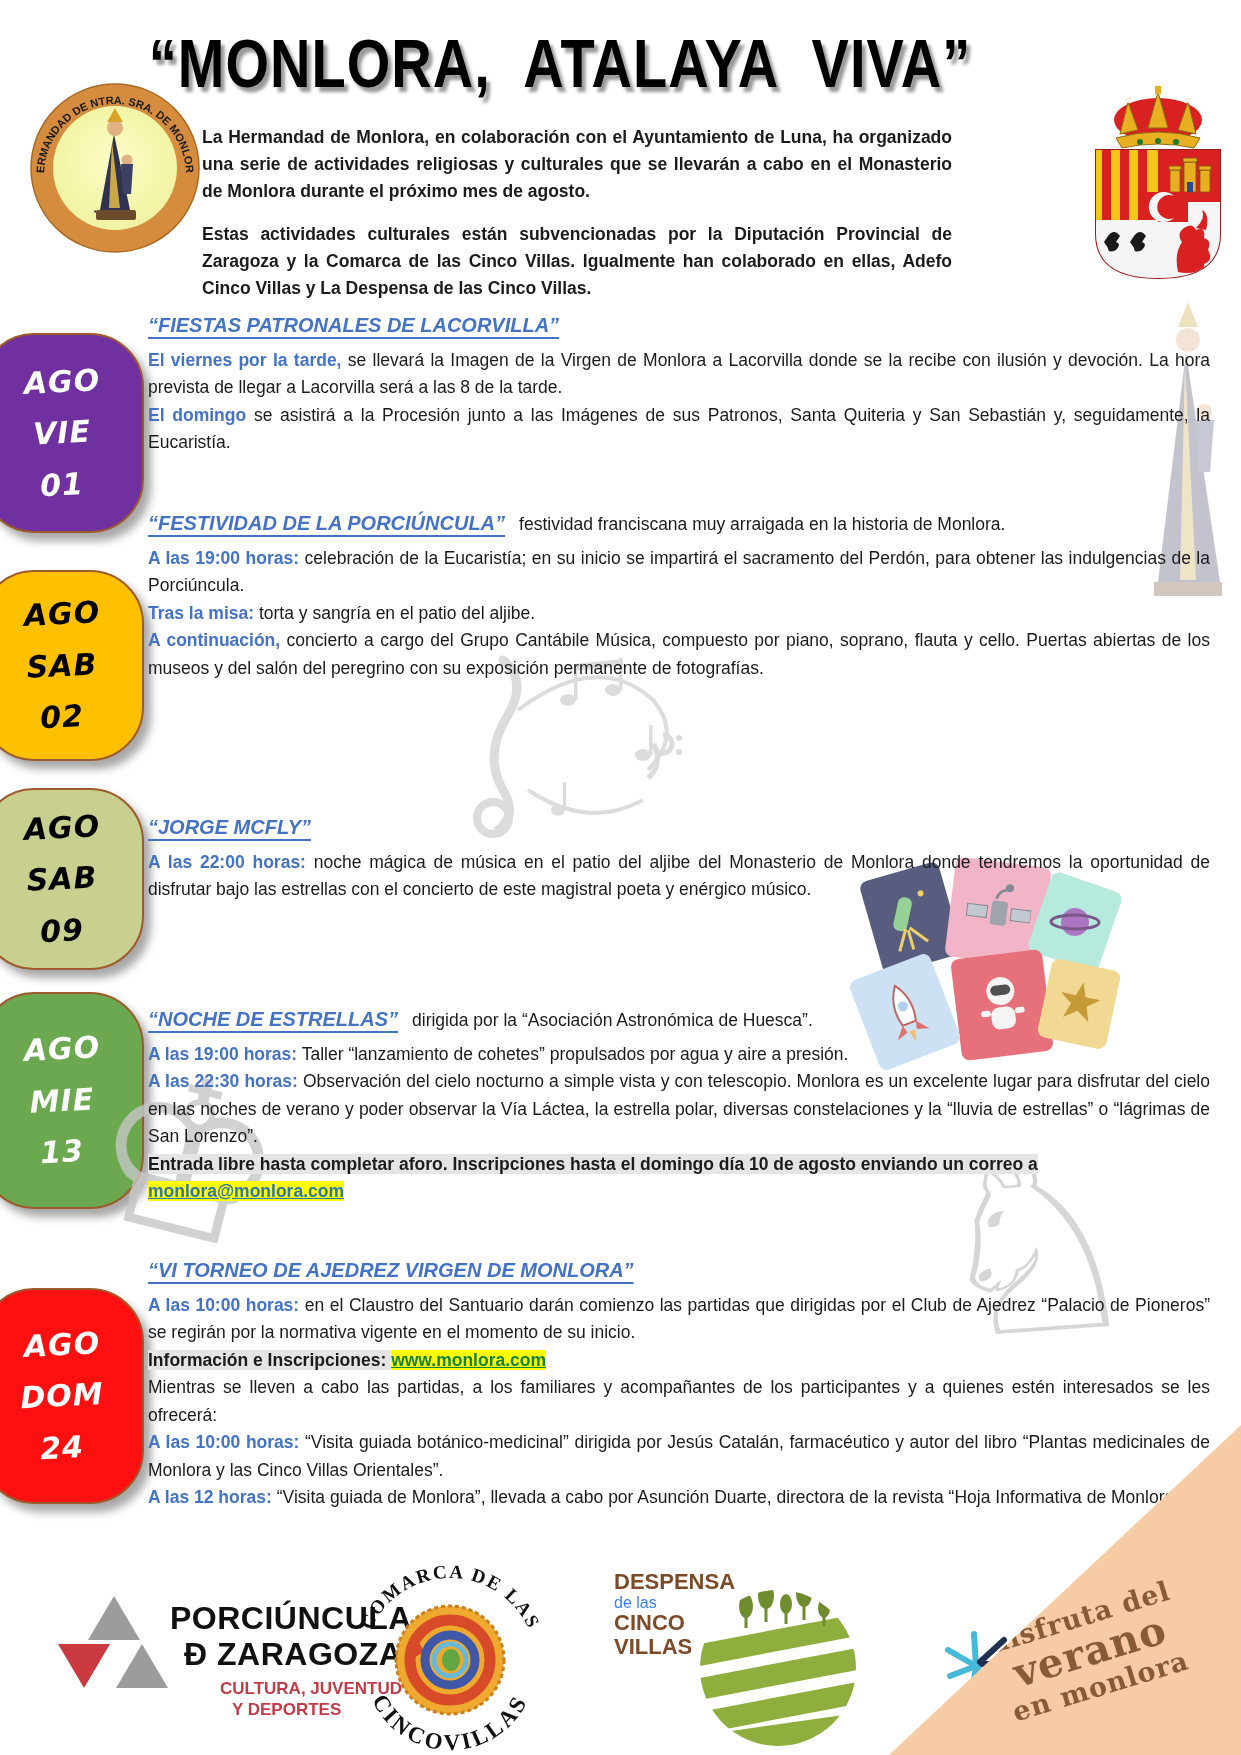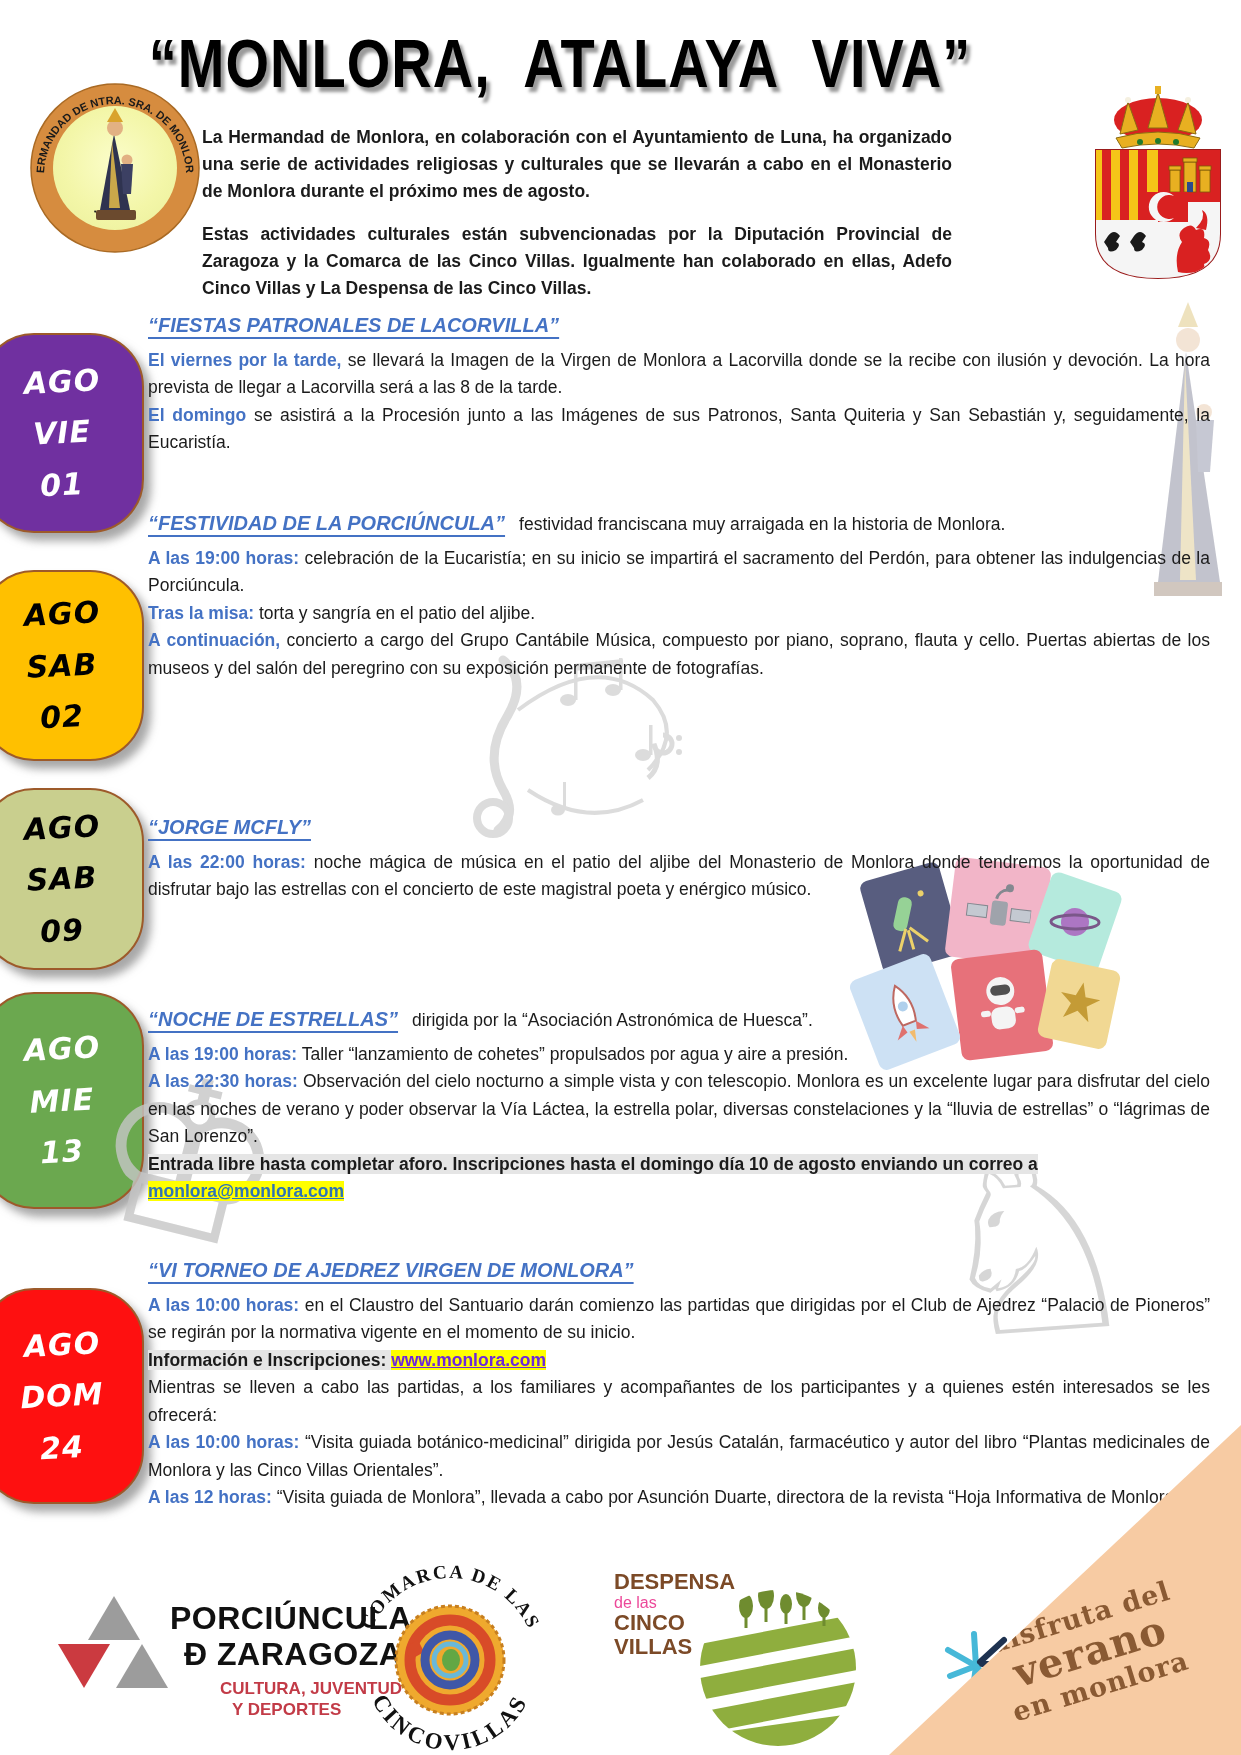--- a/index.html
+++ b/index.html
@@ -40,21 +40,21 @@
   .ev-5{top:1257px;}
   .ev-title{color:#4472C4;font-weight:bold;font-style:italic;font-size:20px;
     text-decoration:underline;text-decoration-thickness:2px;text-underline-offset:5px;}
   .ev-title-rest{color:#1b1b1b;font-weight:normal;font-style:normal;font-size:17.5px;
     text-decoration:none;margin-left:14px;}
   .event p{margin:0;}
   .event .head-line{margin-bottom:6px;text-align:left;}
   .lead{color:#4472C4;font-weight:bold;}
   .hl{background:#e5e5e5;font-weight:bold;}
   .link-blue{color:#2E74B5;text-decoration:underline;background:#FFFF00;font-weight:bold;cursor:pointer;}
-  .link-dark{color:#6d28d9;text-decoration:underline;background:#FFFF00;font-weight:bold;cursor:pointer;}
+  .link-dark{color:#15803d;text-decoration:underline;background:#FFFF00;font-weight:bold;cursor:pointer;}
 
   
   .wm{position:absolute;pointer-events:none;}
   .wm-virgin{top:292px;left:1138px;opacity:.3;}
   .wm-music{top:640px;left:408px;opacity:.6;}
   .wm-king{top:1052px;left:92px;font-size:215px;line-height:1;color:#c6c6c6;
     transform:rotate(14deg);opacity:.8;font-family:"DejaVu Sans",sans-serif;}
   .wm-knight{top:1128px;left:928px;font-size:240px;line-height:1;color:#c9c9c9;
     transform:rotate(-4deg);opacity:.75;font-family:"DejaVu Sans",sans-serif;}
   .wm-astro{top:868px;left:852px;width:270px;height:215px;opacity:.82;}
@@ -73,21 +73,21 @@
   .tri-down{left:0;top:48px;border-left:26px solid transparent;border-right:26px solid transparent;border-top:44px solid #cb3a40;}
   .tri-up2{left:58px;top:48px;border-left:26px solid transparent;border-right:26px solid transparent;border-bottom:44px solid #9c9c9c;}
   .dpz-name{position:absolute;left:170px;top:1601px;font-size:32px;font-weight:bold;line-height:1.12;color:#111;letter-spacing:.5px;}
   .dpz-name div:nth-child(2){margin-left:14px;}
   .dpz-sub{position:absolute;left:220px;top:1678px;font-size:17px;font-weight:bold;color:#c23b47;line-height:1.25;}
   .dpz-sub div:nth-child(2){margin-left:12px;}
 
   .comarca{position:absolute;left:348px;top:1556px;}
   .despensa-text{position:absolute;left:614px;top:1570px;line-height:1.08;font-weight:bold;}
   .despensa-text .brown{color:#7c4a27;font-size:22px;}
-  .despensa-text .green{color:#ec4899;font-size:16px;font-weight:normal;}
+  .despensa-text .green{color:#3b82f6;font-size:16px;font-weight:normal;}
   .despensa-gfx{position:absolute;left:688px;top:1580px;}
   .adefo{position:absolute;left:938px;top:1618px;}
   .adefo-burst{position:absolute;left:0;top:8px;}
   .adefo-name{position:absolute;left:80px;top:0;font-size:44px;color:#203a5c;letter-spacing:3px;font-weight:normal;}
   .adefo-sub{position:absolute;left:86px;top:52px;font-size:12px;letter-spacing:3px;color:#5e7184;}
 
   .corner{position:absolute;right:0;bottom:0;width:352px;height:330px;
     clip-path:polygon(100% 0,100% 100%,0 100%);}
   .corner-text{position:absolute;right:-14px;bottom:52px;width:330px;text-align:center;
     transform:rotate(-17deg);font-weight:bold;letter-spacing:1px;

